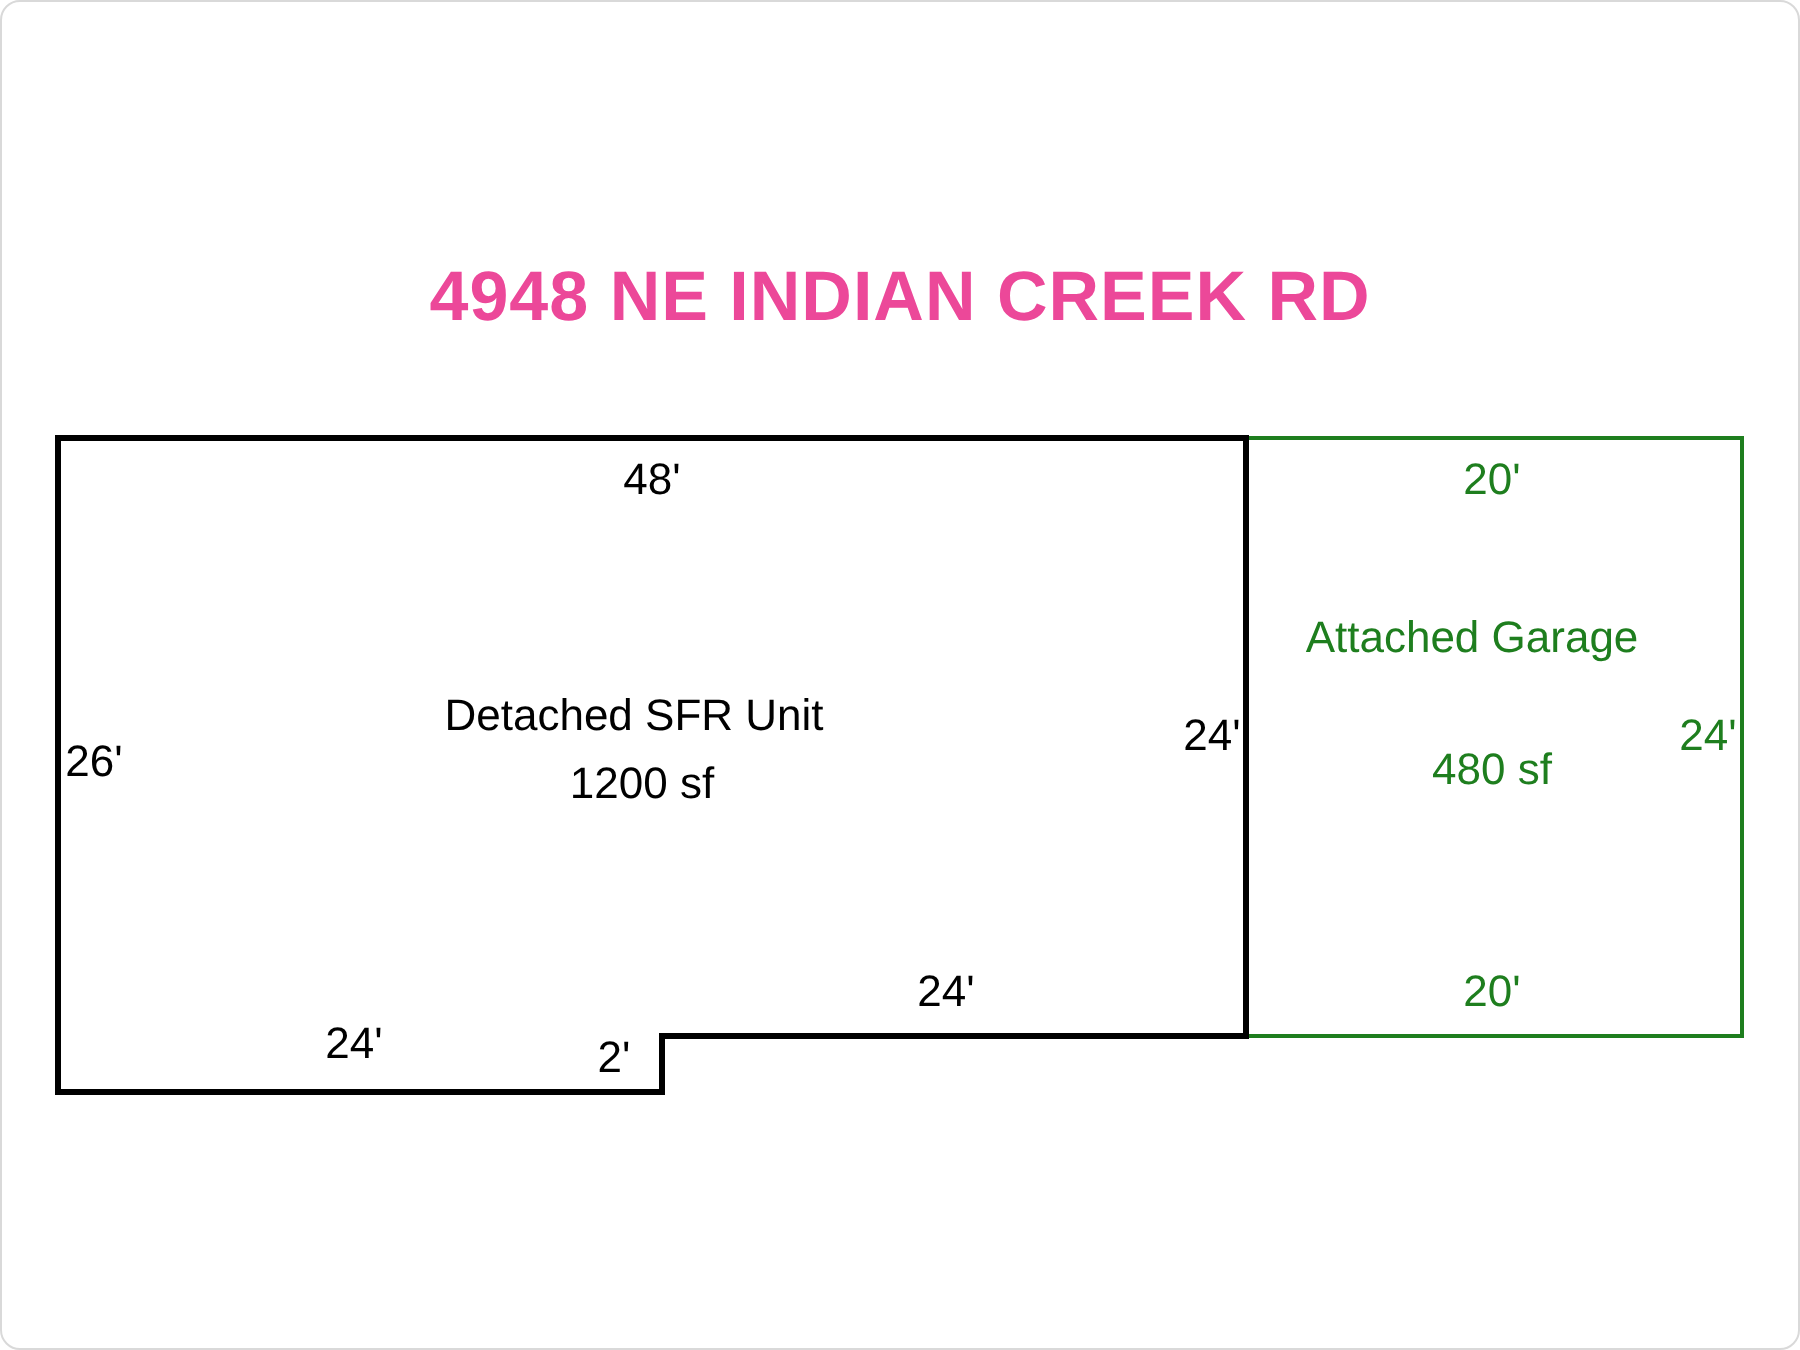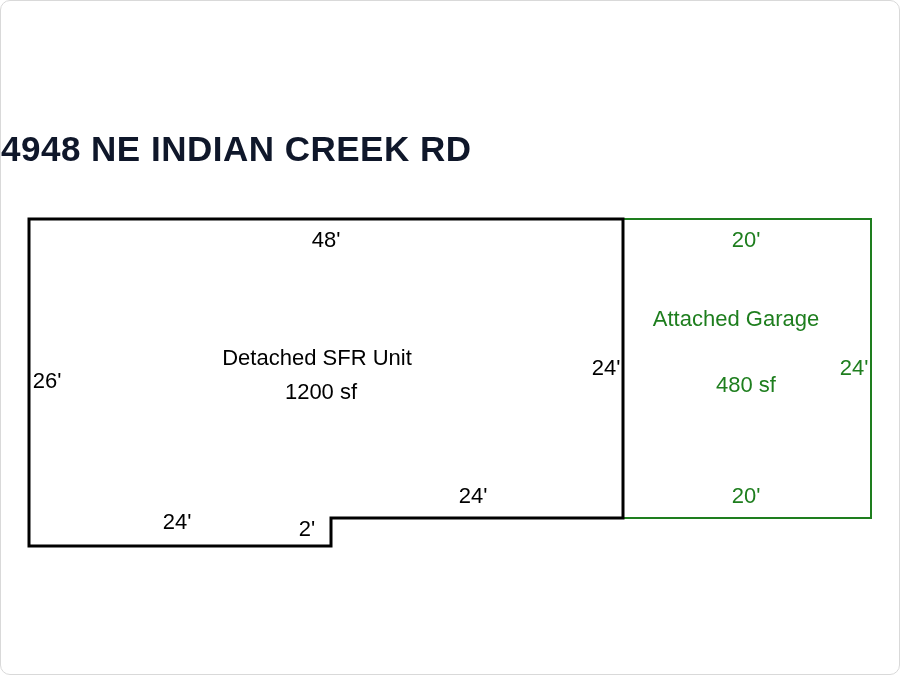--- a/index.html
+++ b/index.html
@@ -15,23 +15,24 @@
     border: 1px solid #d9d9d9;
     border-radius: 10px;
     overflow: hidden;
     font-family: "Liberation Sans", sans-serif;
   }
   .title {
     position: absolute;
     top: 128px;
     left: 0;
     width: 100%;
+    text-align: center;
     font-size: 35px;
     font-weight: bold;
-    color: #0f172a;
+    color: #ec4899;
     letter-spacing: 0.5px;
   }
   svg.plan {
     position: absolute;
     top: 0;
     left: 0;
   }
   svg.plan text {
     font-family: "Liberation Sans", sans-serif;
     font-size: 22px;

